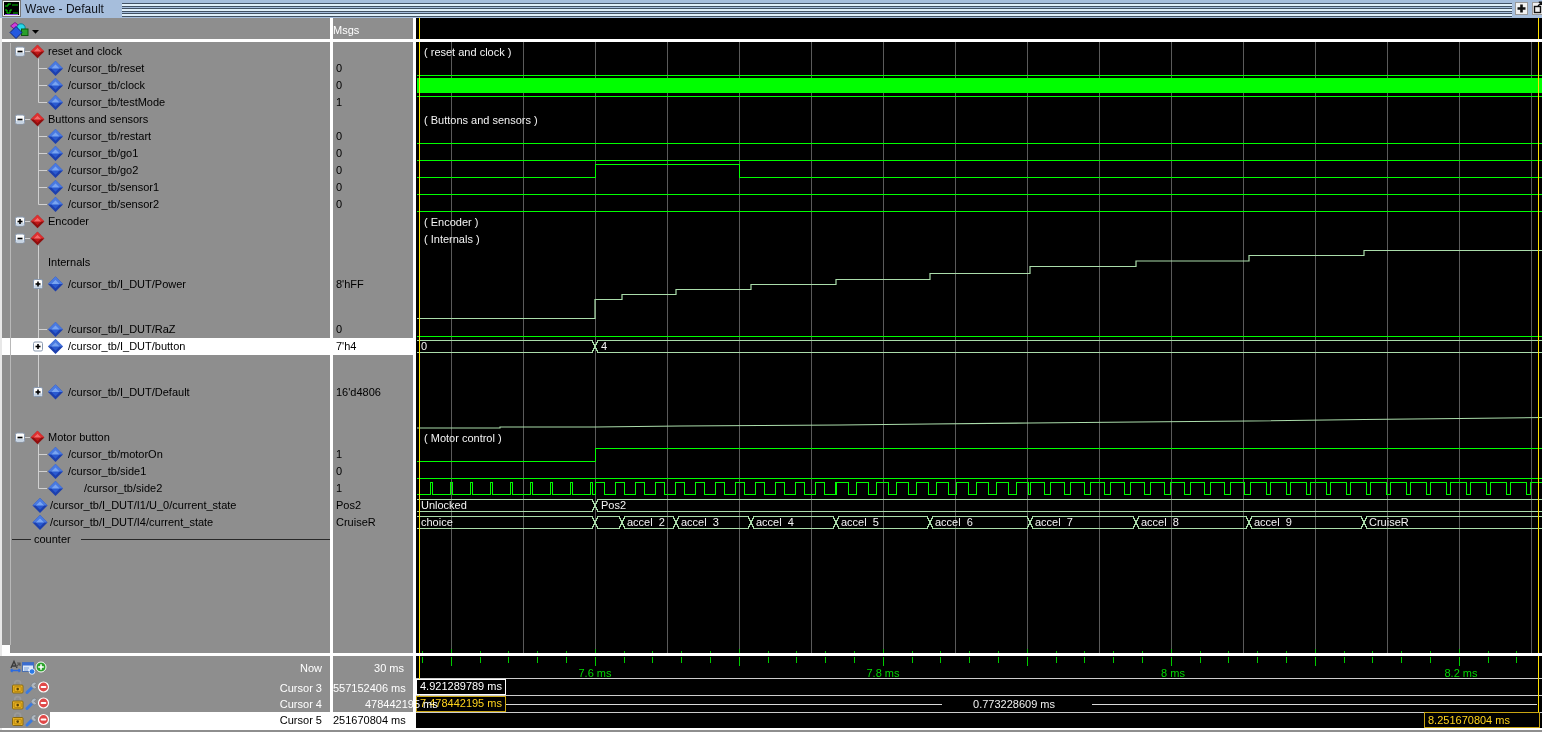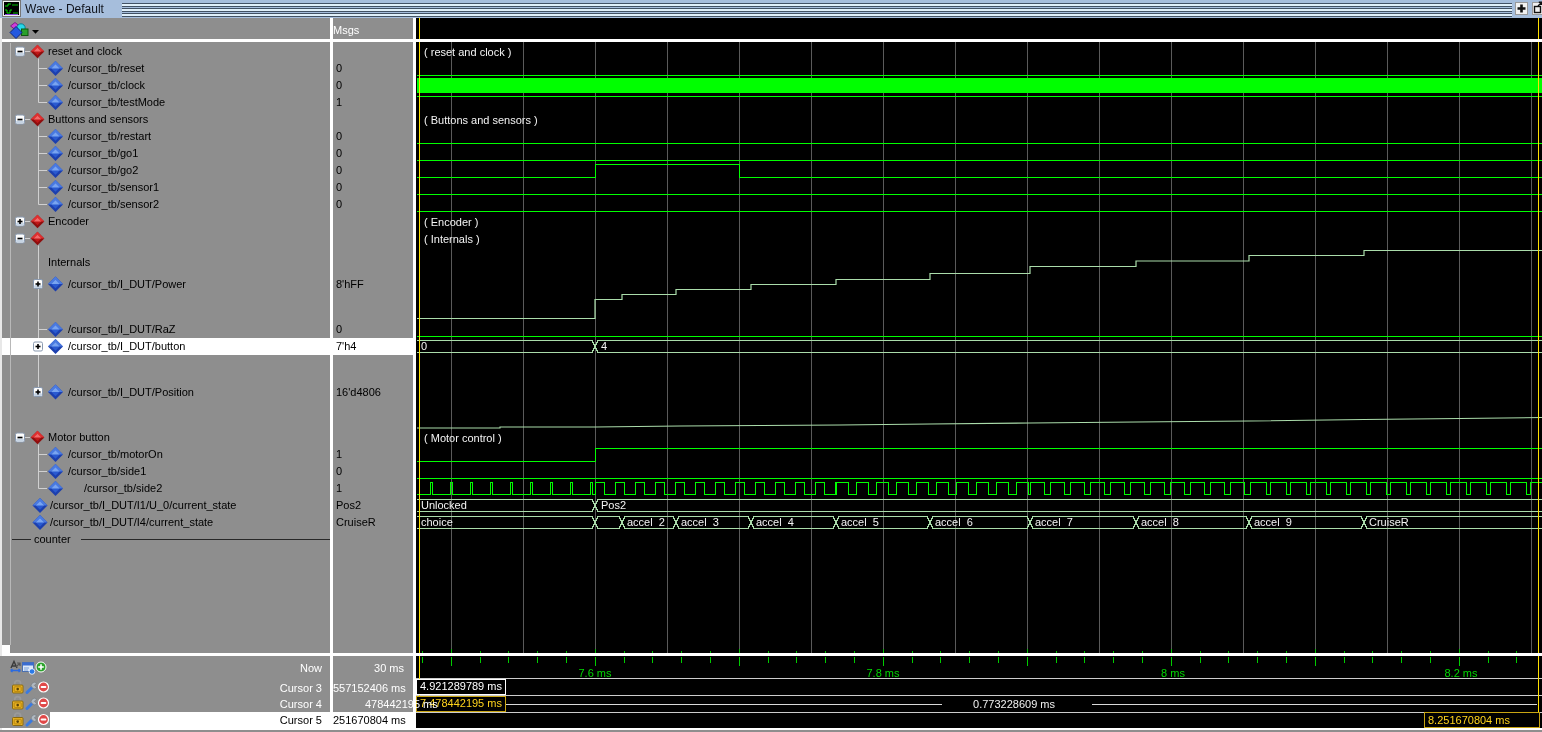--- a/index.html
+++ b/index.html
@@ -222,21 +222,21 @@
 <div class="lbl" style="left:68px;top:196.0px;">/cursor_tb/sensor2</div>
 <div class="lbl" style="left:336px;top:196.0px;">0</div>
 <div class="lbl" style="left:48px;top:213.0px;">Encoder</div>
 <div class="lbl" style="left:48px;top:230.0px;margin-top:24px;">Internals</div>
 <div class="lbl" style="left:68px;top:275.5px;">/cursor_tb/I_DUT/Power</div>
 <div class="lbl" style="left:336px;top:275.5px;">8'hFF</div>
 <div class="lbl" style="left:68px;top:321.0px;">/cursor_tb/I_DUT/RaZ</div>
 <div class="lbl" style="left:336px;top:321.0px;">0</div>
 <div class="lbl" style="left:68px;top:338.0px;">/cursor_tb/I_DUT/button</div>
 <div class="lbl" style="left:336px;top:338.0px;">7'h4</div>
-<div class="lbl" style="left:68px;top:383.5px;">/cursor_tb/I_DUT/Position</div>
+<div class="lbl" style="left:68px;top:383.5px;">/cursor_tb/I_DUT/Default</div>
 <div class="lbl" style="left:336px;top:383.5px;">16'd4806</div>
 <div class="lbl" style="left:48px;top:429.0px;">Motor button</div>
 <div class="lbl" style="left:68px;top:446.0px;">/cursor_tb/motorOn</div>
 <div class="lbl" style="left:336px;top:446.0px;">1</div>
 <div class="lbl" style="left:68px;top:463.0px;">/cursor_tb/side1</div>
 <div class="lbl" style="left:336px;top:463.0px;">0</div>
 <div class="lbl" style="left:68px;top:480.0px;margin-left:16px;">/cursor_tb/side2</div>
 <div class="lbl" style="left:336px;top:480.0px;">1</div>
 <div class="lbl" style="left:50px;top:497.0px;">/cursor_tb/I_DUT/I1/U_0/current_state</div>
 <div class="lbl" style="left:336px;top:497.0px;">Pos2</div>

